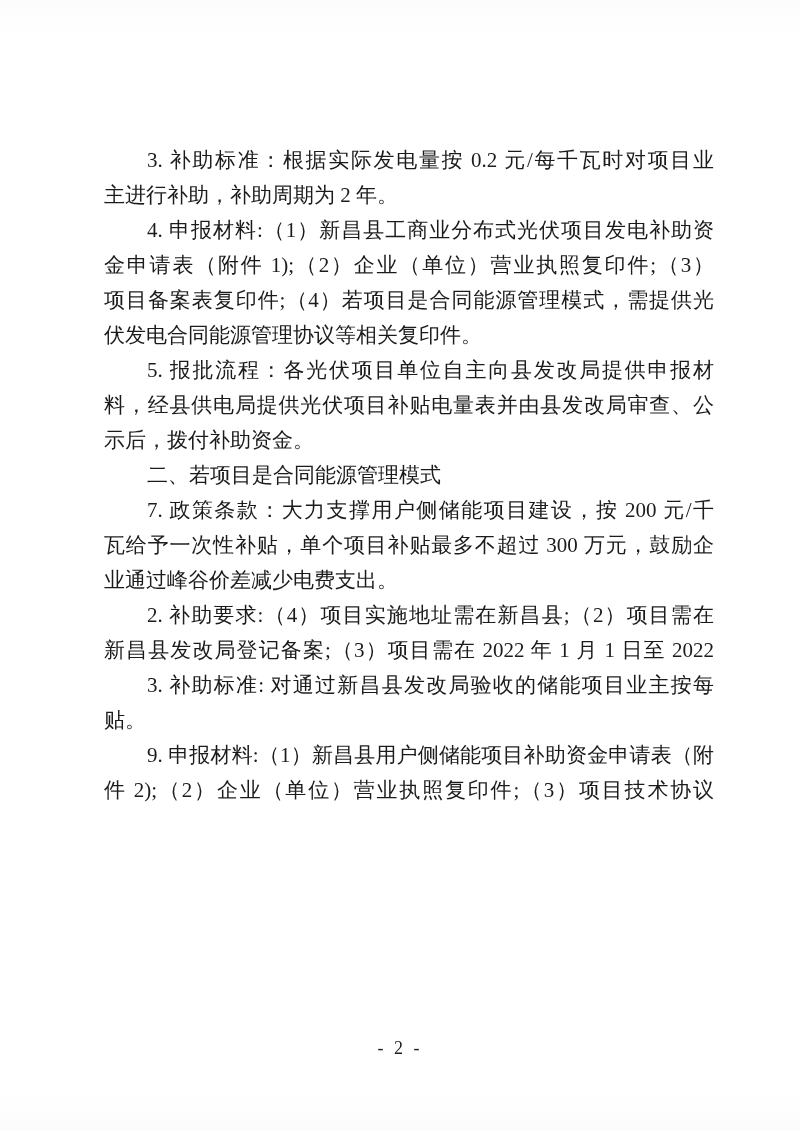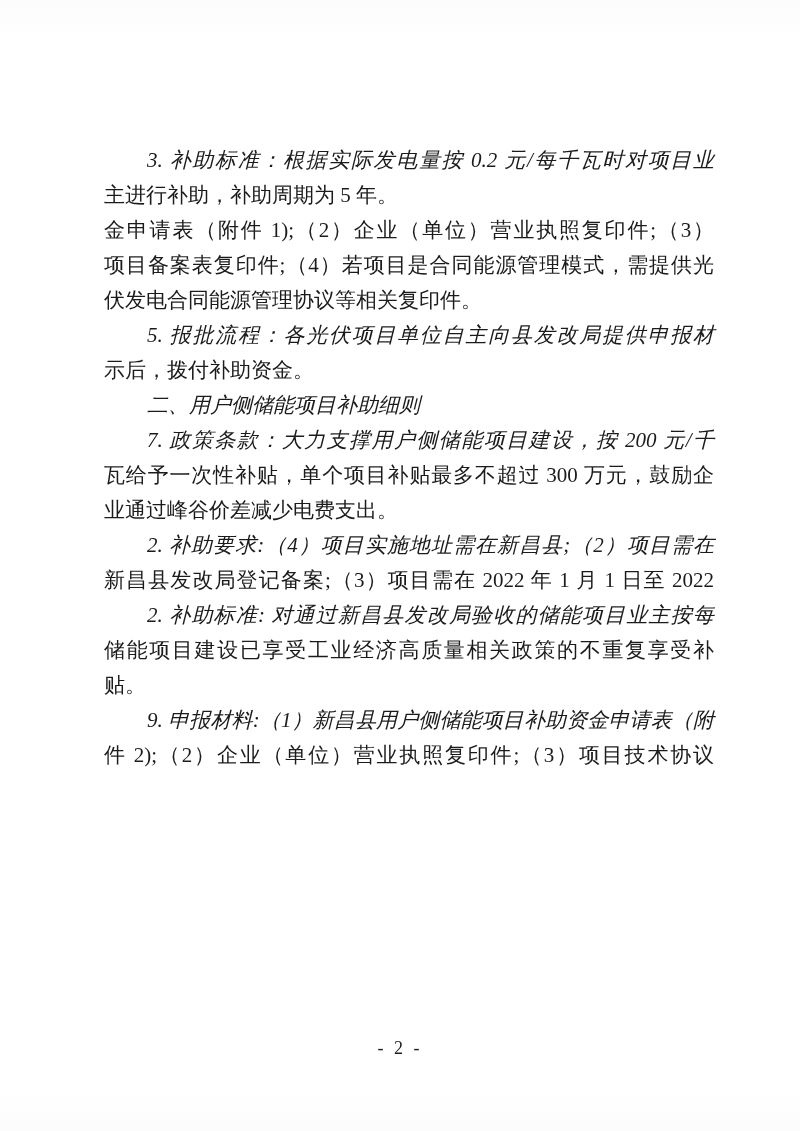--- a/index.html
+++ b/index.html
@@ -37,21 +37,20 @@
   }
   .line {
     height: 35px;
     text-align: justify;
     text-align-last: justify;
     -moz-text-align-last: justify;
     white-space: normal;
   }
   .line.indent {
     text-indent: 43px;
-    font-style: italic;
   }
   .line.last {
     text-align-last: left;
     -moz-text-align-last: left;
   }
   .page-footer {
     position: absolute;
     top: 1035px;
     left: 0;
     width: 800px;
@@ -62,34 +61,35 @@
     letter-spacing: 3px;
   }
 </style>
 </head>
 <body>
 
 <div class="scan-noise top"></div>
 
 <div class="doc-body">
   <div class="line indent">3. 补助标准：根据实际发电量按 0.2 元/每千瓦时对项目业</div>
-  <div class="line last">主进行补助，补助周期为 5 年。</div>
+  <div class="line last">主进行补助，补助周期为 2 年。</div>
+  <div class="line indent">4. 申报材料:（1）新昌县工商业分布式光伏项目发电补助资</div>
   <div class="line">金申请表（附件 1);（2）企业（单位）营业执照复印件;（3）</div>
   <div class="line">项目备案表复印件;（4）若项目是合同能源管理模式，需提供光</div>
   <div class="line last">伏发电合同能源管理协议等相关复印件。</div>
   <div class="line indent">5. 报批流程：各光伏项目单位自主向县发改局提供申报材</div>
+  <div class="line">料，经县供电局提供光伏项目补贴电量表并由县发改局审查、公</div>
   <div class="line last">示后，拨付补助资金。</div>
-  <div class="line indent last">二、用户侧储能项目补助细则</div>
+  <div class="line indent last">二、若项目是合同能源管理模式</div>
   <div class="line indent">7. 政策条款：大力支撑用户侧储能项目建设，按 200 元/千</div>
   <div class="line">瓦给予一次性补贴，单个项目补贴最多不超过 300 万元，鼓励企</div>
   <div class="line last">业通过峰谷价差减少电费支出。</div>
   <div class="line indent">2. 补助要求:（4）项目实施地址需在新昌县;（2）项目需在</div>
   <div class="line">新昌县发改局登记备案;（3）项目需在 2022 年 1 月 1 日至 2022</div>
-  <div class="line indent">2. 补助标准: 对通过新昌县发改局验收的储能项目业主按每</div>
-  <div class="line">储能项目建设已享受工业经济高质量相关政策的不重复享受补</div>
+  <div class="line indent">3. 补助标准: 对通过新昌县发改局验收的储能项目业主按每</div>
   <div class="line last">贴。</div>
   <div class="line indent">9. 申报材料:（1）新昌县用户侧储能项目补助资金申请表（附</div>
   <div class="line">件 2);（2）企业（单位）营业执照复印件;（3）项目技术协议</div>
 </div>
 
 <div class="page-footer">- 2 -</div>
 
 <div class="scan-noise bottom"></div>
 
 </body></html>

